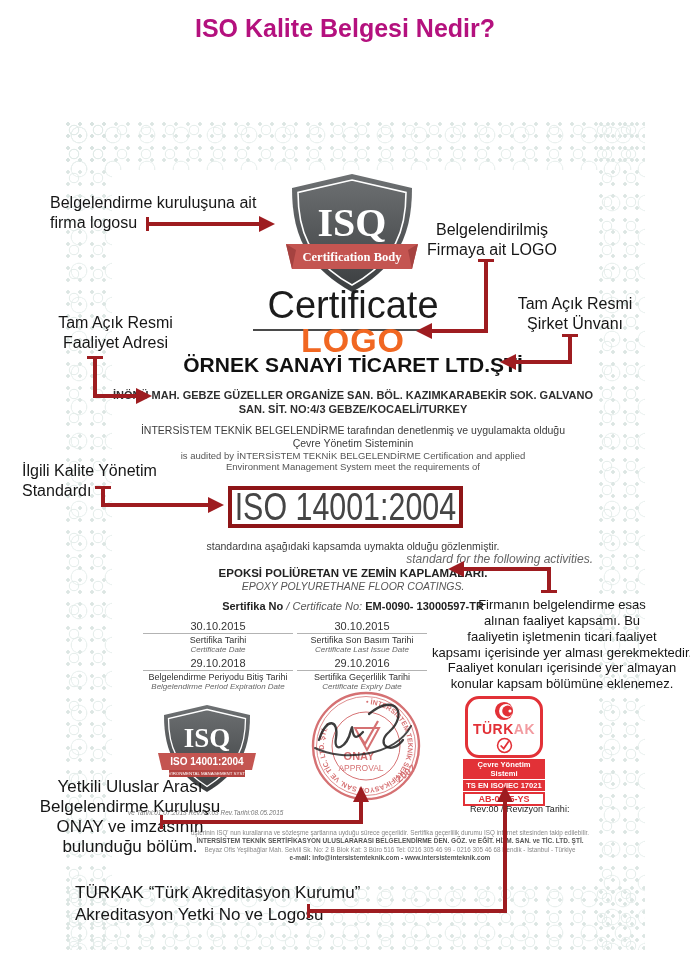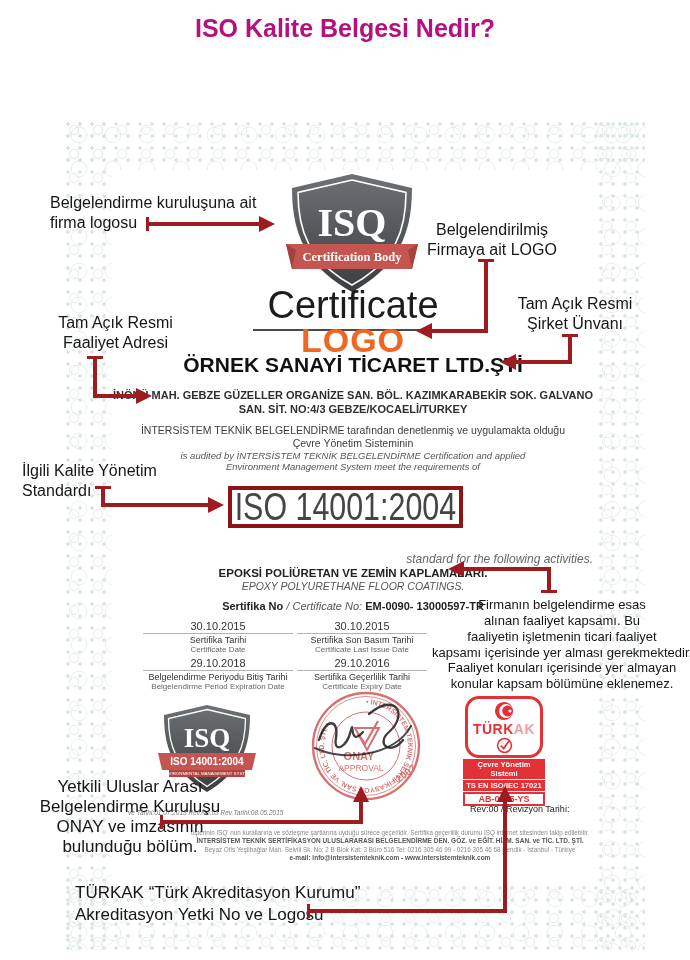--- a/index.html
+++ b/index.html
@@ -32,35 +32,35 @@
 
   
   .heading{left:113px;top:284px;width:480px;text-align:center;font-size:38px;color:#1c1c1c;}
   .heading span{display:inline-block;border-bottom:2px solid #4a4a4a;padding:0 14px 2px;}
   .clogo{left:113px;top:321px;width:480px;text-align:center;font-size:34px;font-weight:800;
          color:#f16722;letter-spacing:1px;}
   .cname{left:63px;top:353px;width:580px;text-align:center;font-size:21px;font-weight:bold;color:#111;}
   .addr{left:113px;top:389px;width:480px;text-align:center;font-size:11px;font-weight:bold;
         color:#2e2e2e;line-height:1.25;}
   .audit{left:113px;top:424px;width:480px;text-align:center;font-size:10.5px;color:#3c3c3c;line-height:1.22;}
-  .audit .it{font-style:italic;font-size:9.5px;color:#555;}
+  .audit .it{font-size:9.5px;color:#555;}
   .isobox{left:228px;top:486px;width:227px;height:34px;border:4px solid #8e1517;
           display:flex;align-items:center;justify-content:center;}
   .isobox span{font-size:38px;color:#454545;white-space:nowrap;transform:scaleX(.8);}
   .scope1{left:113px;top:540px;width:480px;text-align:center;font-size:10.5px;color:#3c3c3c;}
   .scope2{left:113px;top:552px;width:480px;text-align:right;font-size:12px;font-style:italic;color:#666;}
   .scopetr{left:113px;top:567px;width:480px;text-align:center;font-size:11.5px;font-weight:bold;color:#222;}
   .scopeen{left:113px;top:580px;width:480px;text-align:center;font-size:10.5px;font-style:italic;color:#555;}
   .certno{left:113px;top:600px;width:480px;text-align:center;font-size:11px;color:#222;}
   .certno .b{font-weight:bold;} .certno .i{font-style:italic;color:#555;}
 
   .dcell{position:absolute;width:150px;text-align:center;}
   .dval{font-size:11px;color:#333;border-bottom:1px solid #b3b3b3;padding-bottom:1px;margin-bottom:1px;}
   .dtr{font-size:9px;color:#333;}
-  .den{font-size:8px;color:#666;text-align:center;}
+  .den{font-size:8px;font-style:italic;color:#666;text-align:center;}
 
   
   .tk{left:463px;top:696px;width:82px;text-align:center;}
   .tkbox{box-sizing:border-box;width:78px;height:62px;margin:0 auto;border:3px solid #e23137;border-radius:14px;
          display:flex;flex-direction:column;align-items:center;justify-content:center;gap:1px;background:#fff;}
   .tkname{font-size:14px;font-weight:800;letter-spacing:.5px;line-height:1;}
   .tkname .s{color:#e23137;} .tkname .l{color:#f29ba0;margin-top:40px;}
   .tkbar{width:82px;background:#e23137;color:#fff;font-size:7.6px;font-weight:bold;
          padding:1px 0;margin-top:1px;}
   .tkab{box-sizing:border-box;width:82px;border:2px solid #e23137;color:#e23137;font-size:9px;
@@ -110,20 +110,21 @@
     <div>İNTERSİSTEM TEKNİK BELGELENDİRME tarafından denetlenmiş ve uygulamakta olduğu</div>
     <div>Çevre Yönetim Sisteminin</div>
     <div class="it">is audited by İNTERSİSTEM TEKNİK BELGELENDİRME Certification and applied</div>
     <div class="it">Environment Management System meet the requirements of</div>
   </div>
 
   <div class="abs isobox">
     <span>ISO 14001:2004</span>
   </div>
 
+  <div class="abs scope1">standardına aşağıdaki kapsamda uymakta olduğu gözlenmiştir.</div>
   <div class="abs scope2">standard for the following activities.</div>
   <div class="abs scopetr">EPOKSİ POLİÜRETAN VE ZEMİN KAPLAMALARI.</div>
   <div class="abs scopeen">EPOXY POLYURETHANE FLOOR COATINGS.</div>
 
   <div class="abs certno">
     <span class="b">Sertifika No</span><span class="i"> / Certificate No: </span><span class="b">EM-0090- 13000597-TR</span>
   </div>
 
   <div class="dcell" style="left:143px;top:620px;">
     <div class="dval">30.10.2015</div>

